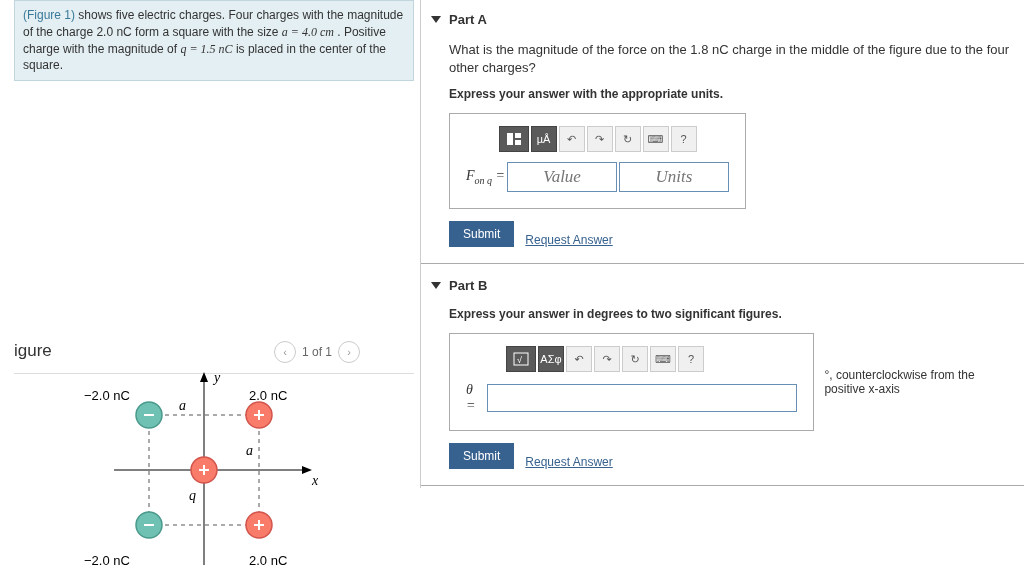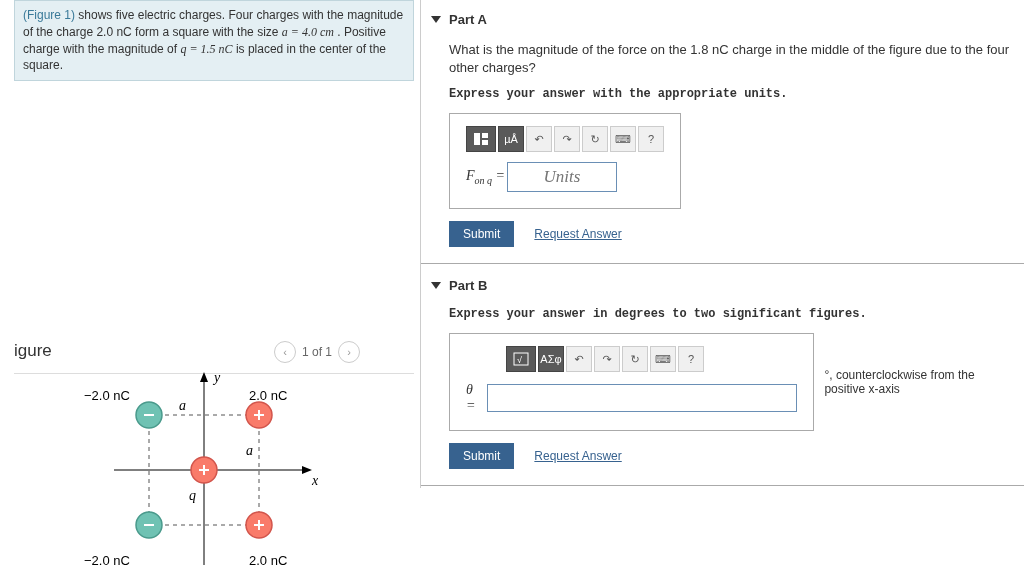--- a/index.html
+++ b/index.html
@@ -17,33 +17,33 @@
 .dashed { stroke: #555; stroke-width: 1; stroke-dasharray: 4 4; }
 .charge-pos { fill: #f97b6a; stroke: #d2554c; stroke-width: 1.5; }
 .charge-neg { fill: #6fc2b3; stroke: #4a9a8c; stroke-width: 1.5; }
 .diag-text { font-family: 'Times New Roman', serif; font-size: 14px; font-style: italic; }
 .diag-label { font-size: 13px; }
 .part-header { display: flex; align-items: center; gap: 8px; padding: 12px 0 8px 10px; }
 .collapse-tri { width: 0; height: 0; border-left: 5px solid transparent; border-right: 5px solid transparent; border-top: 7px solid #333; cursor: pointer; }
 .part-title { font-weight: bold; font-size: 13px; }
 .part-body { padding: 6px 10px 14px 28px; }
 .question-text { font-size: 13px; margin-bottom: 10px; line-height: 1.4; }
-.instr-bold { font-weight: bold; font-size: 12px; margin-bottom: 12px; font-family: Liberation Mono, monospace; }
+.instr-bold { font-weight: bold; font-size: 12px; margin-bottom: 12px; }
 .answer-box { border: 1px solid #aaa; border-radius: 0; padding: 12px 16px 16px 16px; display: inline-block; background: #fff; }
 .toolbar { display: flex; align-items: center; gap: 2px; margin-bottom: 10px; justify-content: center; }
 .tb-btn { min-width: 26px; height: 26px; background: #5a5a5a; color: #fff; display: flex; align-items: center; justify-content: center; font-size: 11px; cursor: pointer; border: 1px solid #444; }
 .tb-btn.light { background: #f0f0f0; color: #555; border: 1px solid #ccc; }
 .tb-btn.sq { width: 30px; }
 .input-row { display: flex; align-items: center; gap: 2px; }
 .var-label { font-family: 'Times New Roman', serif; font-style: italic; font-size: 14px; }
 .val-input { width: 110px; height: 30px; border: 1px solid #6a8fb5; font-family: 'Times New Roman', serif; font-style: italic; font-size: 17px; text-align: center; color: #999; }
 .val-input.wide { width: 320px; height: 28px; }
 .answer-row { display: flex; align-items: center; gap: 10px; }
 .after-text { font-size: 12px; color: #333; }
-.submit-row { margin-top: 12px; display: flex; align-items: center; gap: 20px; }
+.submit-row { margin-top: 12px; display: flex; align-items: flex-end; gap: 11px; }
 .submit-btn { background: #37628f; color: #fff; border: none; padding: 6px 14px; font-size: 12px; cursor: pointer; }
 .link-a { color: #37628f; text-decoration: underline; font-size: 12px; cursor: pointer; }
 .feedback-link { color: #37628f; text-decoration: none; font-size: 13px; cursor: pointer; padding: 8px 0 0 0; display: block; }
 .hr-sep { height: 1px; background: #aaa; margin: 2px 0 2px 0; }
 .part-b-box .toolbar { justify-content: flex-start; margin-left: 40px; }
 </style>
 </head>
 <body>
 
 <div class="left-col">
@@ -113,20 +113,21 @@
           </div>
         <div class="tb-btn">µÅ</div>
         <div class="tb-btn light">↶</div>
         <div class="tb-btn light">↷</div>
         <div class="tb-btn light">↻</div>
         <div class="tb-btn light">⌨</div>
         <div class="tb-btn light">?</div>
       </div>
       <div class="input-row">
         <span class="var-label"><i>F</i><sub style="font-size:10px">on q</sub><span> = </span></span>
+        <input class="val-input" placeholder="Value" style="">
         <input class="val-input" placeholder="Units" style="">
       </div>
     </div>
     <div class="submit-row">
       <button class="submit-btn">Submit</button>
       <a class="link-a">Request Answer</a>
     </div>
   </div>
   <div class="hr-sep"></div>
 

